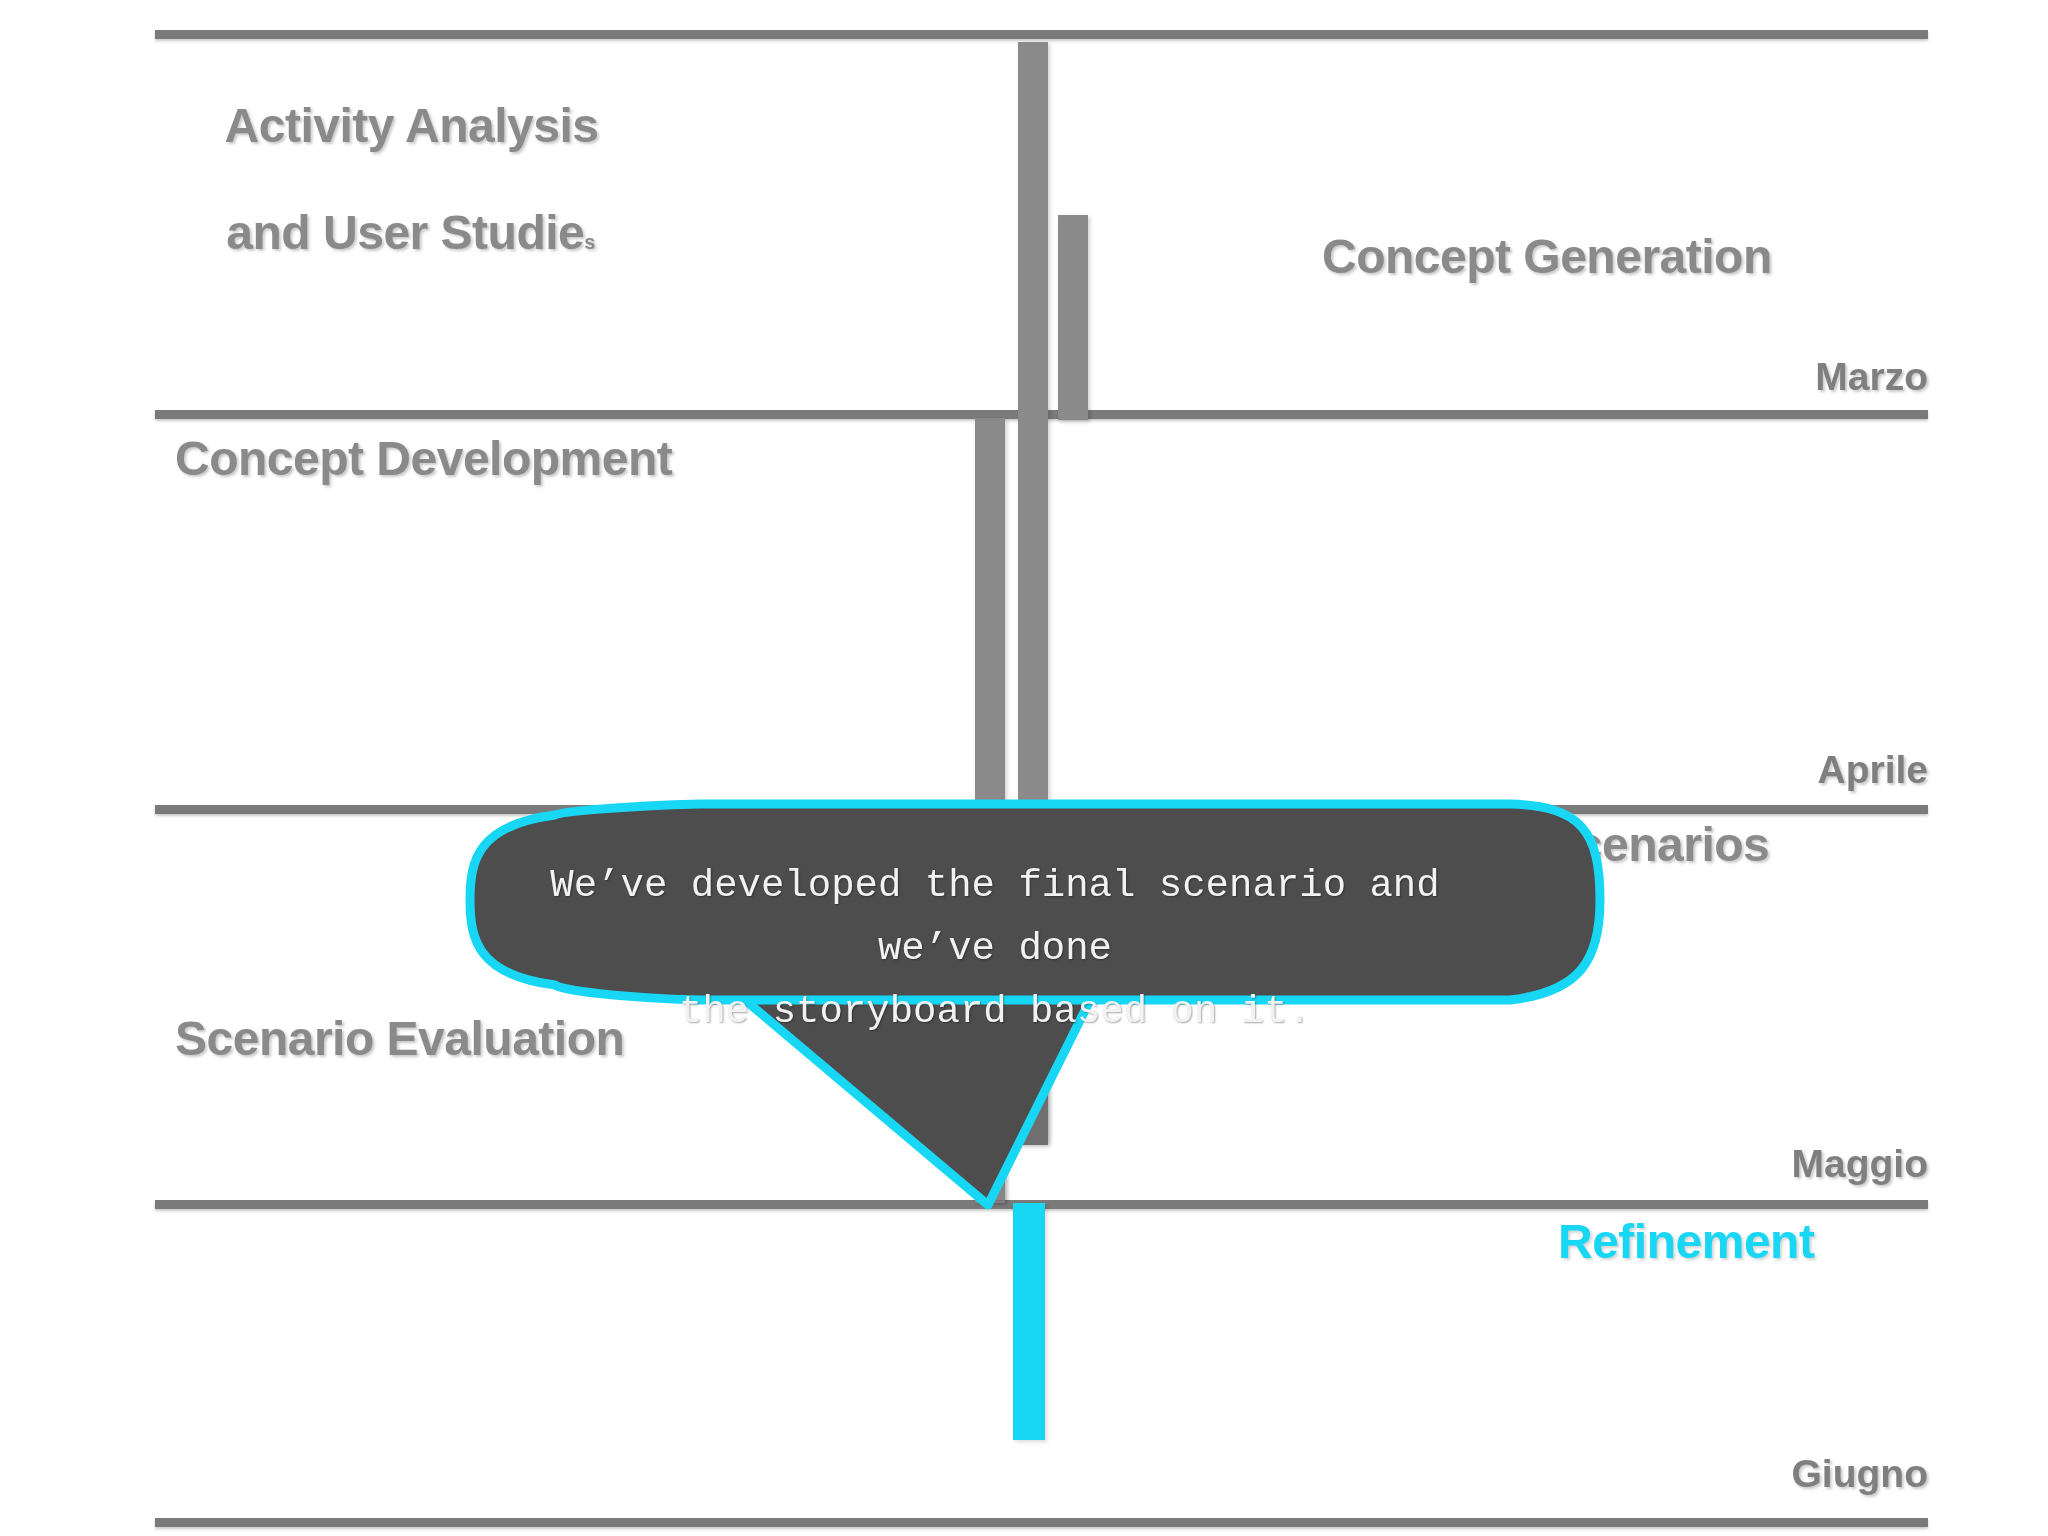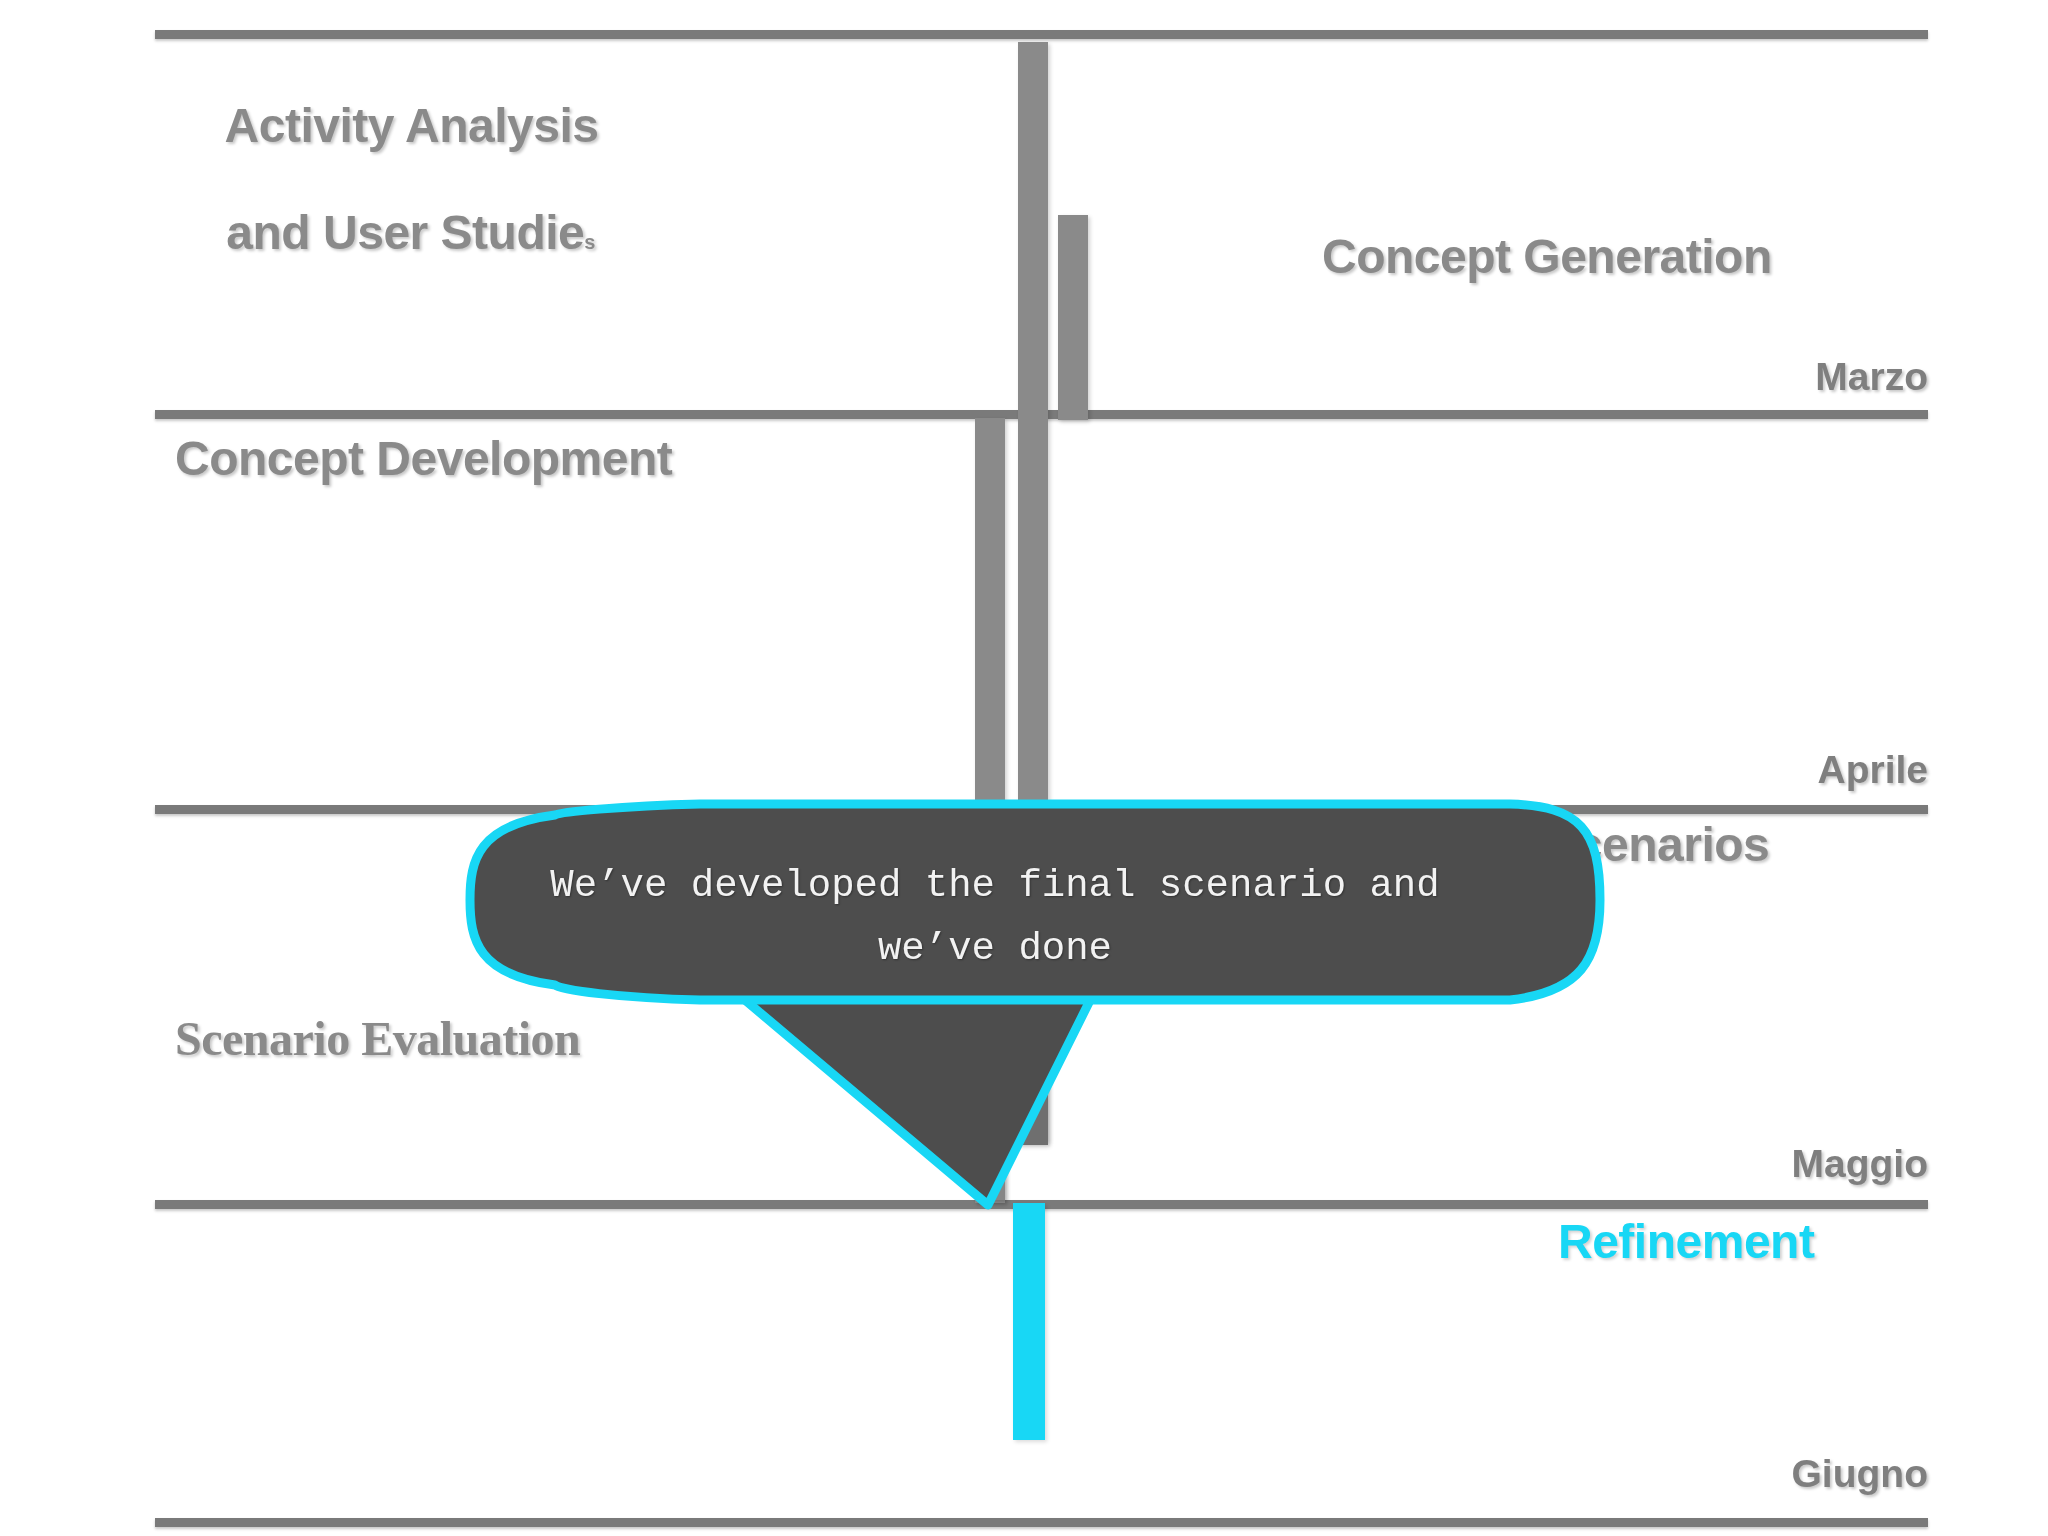--- a/index.html
+++ b/index.html
@@ -116,21 +116,21 @@
     <span>Activity Analysis</span><br>
     <span>and User Studie</span><span class="tiny">s</span>
   </div>
 
   <div class="phase-label" style="left:1322px; top:230px;">Concept Generation</div>
 
   <div class="phase-label" style="left:175px; top:432px;">Concept Development</div>
 
   <div class="phase-label" style="left:1265px; top:818px;">Envisioning Scenarios</div>
 
-  <div class="phase-label" style="left:175px; top:1012px;font-family:Liberation Serif, serif;">Scenario Evaluation</div>
+  <div class="phase-label" style="left:175px; top:1012px;">Scenario Evaluation</div>
 
   <div class="phase-label accent" style="left:1558px; top:1215px;">Refinement</div>
 
   <div class="month-label" style="right:120px; top:355px;">Marzo</div>
   <div class="month-label" style="right:120px; top:748px;">Aprile</div>
   <div class="month-label" style="right:120px; top:1142px;">Maggio</div>
   <div class="month-label" style="right:120px; top:1452px;">Giugno</div>
 
   <svg id="bubble-layer" viewBox="0 0 2048 1536">
 
@@ -142,15 +142,16 @@
              C 1580 806, 1600 830, 1600 900
              C 1600 960, 1580 992, 1510 1000
              L 700 1000
              C 620 998, 560 990, 555 985
              C 478 975, 470 940, 470 900
              C 470 860, 478 825, 555 815 Z" fill="#4d4d4d" stroke="#18d7f5" stroke-width="9" stroke-linejoin="round"></path>
   </svg>
 
   <div id="bubble-text">
     <span class="line">We’ve developed the final scenario and we’ve done</span>
+    <span class="line">the storyboard based on it.</span>
   </div>
 
 </div>
 
 </body></html>

